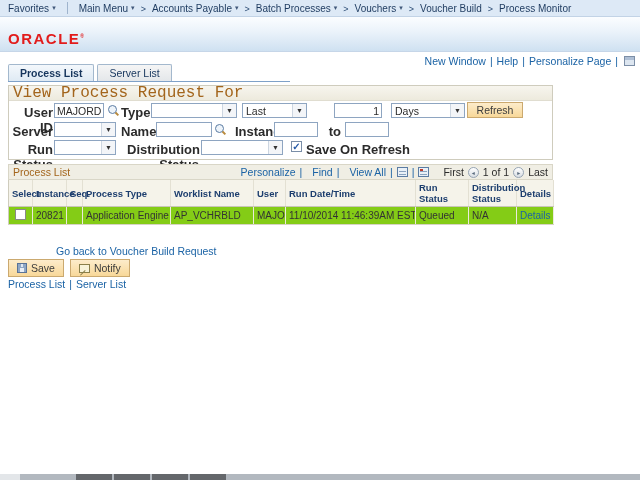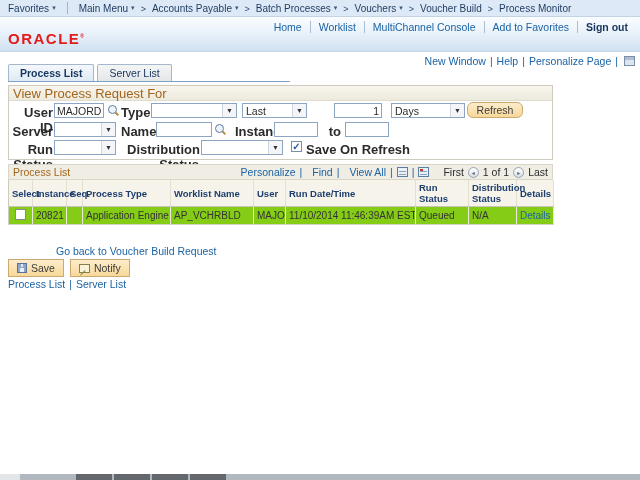--- a/index.html
+++ b/index.html
@@ -40,22 +40,22 @@
   .tab { padding:0 11px; display:flex; align-items:center; font-size:10.5px;
     border:1px solid #a3b8cd; border-bottom:none; border-radius:2px 2px 0 0; cursor:pointer; }
   .tab.active { background:linear-gradient(#f4f8fc,#dfeaf4); color:#16355c; font-weight:bold; }
   .tab.inactive { background:linear-gradient(#f5f5f5,#e4e7ea); color:#16355c; }
   .tab-underline { position:absolute; top:81px; left:8px; width:282px; height:1px; background:#7fa1c8; }
 
   
   .groupbox { position:absolute; top:85px; left:8px; width:545px; height:75px;
     border:1px solid #cfccbd; background:#fff; }
   .groupbox-hd { height:15px; background:linear-gradient(#f7f5ee,#edeadd);
-    border-bottom:1px solid #e0ddd0; color:#a3651c; font-size:13px;
-    display:flex; align-items:center; padding-left:4px; }
+    border-bottom:1px solid #e0ddd0; color:#a3651c; font-size:16px;
+    display:flex; align-items:center; padding-left:4px;font-family:Liberation Mono, monospace; }
   .fld { position:absolute; font-size:13px; color:#2b2b2b; }
   .lbl { font-weight:bold; text-align:right; }
   .inp { border:1px solid #8ea5c1; background:#fff; height:15px; font-size:10.5px;
     padding:0 2px; display:flex; align-items:center; }
   .inp.right { justify-content:flex-end; }
   .sel { border:1px solid #8ea5c1; background:#fff; height:15px; font-size:10.5px;
     display:flex; align-items:center; justify-content:space-between; padding-left:3px; cursor:pointer; }
   .sel .arr { font-size:7px; color:#333; padding:0 3px; border-left:1px solid #cdd6e1; height:100%;
     display:flex; align-items:center; background:#f3f5f8; }
   .lens { display:inline-block; width:12px; height:12px; position:relative; cursor:pointer; }
@@ -128,27 +128,20 @@
   <span class="crumb-item caret">Batch Processes</span>
   <span class="gt"></span>
   <span class="crumb-item caret">Vouchers</span>
   <span class="gt"></span>
   <span class="crumb-item">Voucher Build</span>
   <span class="gt"></span>
   <span class="crumb-item">Process Monitor</span>
 </div>
 
 <div class="header-bar">
-  <div class="hdr-links">
-    <span class="hdr-link">Home</span>
-    <span class="hdr-link">Worklist</span>
-    <span class="hdr-link">MultiChannel Console</span>
-    <span class="hdr-link">Add to Favorites</span>
-    <span class="hdr-link signout">Sign out</span>
-  </div>
   <div class="logo"><span>ORACLE</span><sup>®</sup></div>
 </div>
 
 <div class="page-links">
   <span class="plink">New Window</span>
   <span class="plink-sep"></span>
   <span class="plink">Help</span>
   <span class="plink-sep"></span>
   <span class="plink">Personalize Page</span>
   <span class="plink-sep"></span>
@@ -174,21 +167,21 @@
     </div>
   <div class="fld sel" style="top:17px; left:233px; width:65px;">
       <span>Last</span>
       <span class="arr">▼</span>
     </div>
   <div class="fld inp right" style="top:17px; left:325px; width:48px;">1</div>
   <div class="fld sel" style="top:17px; left:382px; width:74px;">
       <span>Days</span>
       <span class="arr">▼</span>
     </div>
-  <div class="btn-tan" style="position:absolute; top:16px; left:458px; width:56px; height:16px;border-radius:6px;">Refresh</div>
+  <div class="btn-tan" style="position:absolute; top:16px; left:458px; width:56px; height:16px;">Refresh</div>
 
   <div class="fld lbl" style="top:38px; left:0; width:44px;">Server</div>
   <div class="fld sel" style="top:36px; left:45px; width:62px;">
       <span></span>
       <span class="arr">▼</span>
     </div>
   <div class="fld lbl" style="top:38px; left:112px; width:32px;">Name</div>
   <div class="fld inp" style="top:36px; left:147px; width:56px;"></div>
   <span class="lens" style="position:absolute; top:37px; left:205px;"></span>
   <div class="fld lbl" style="top:38px; left:226px; width:38px;">Instance</div>

